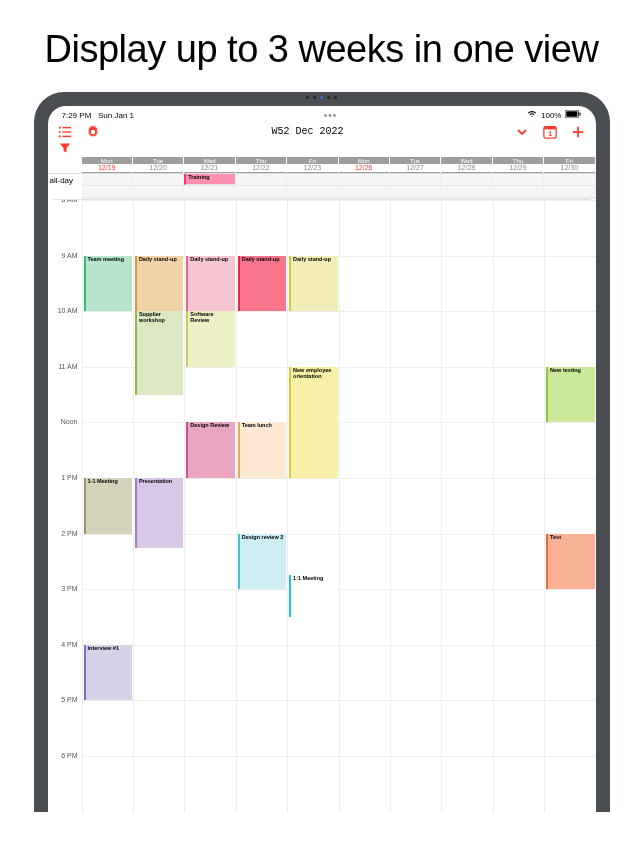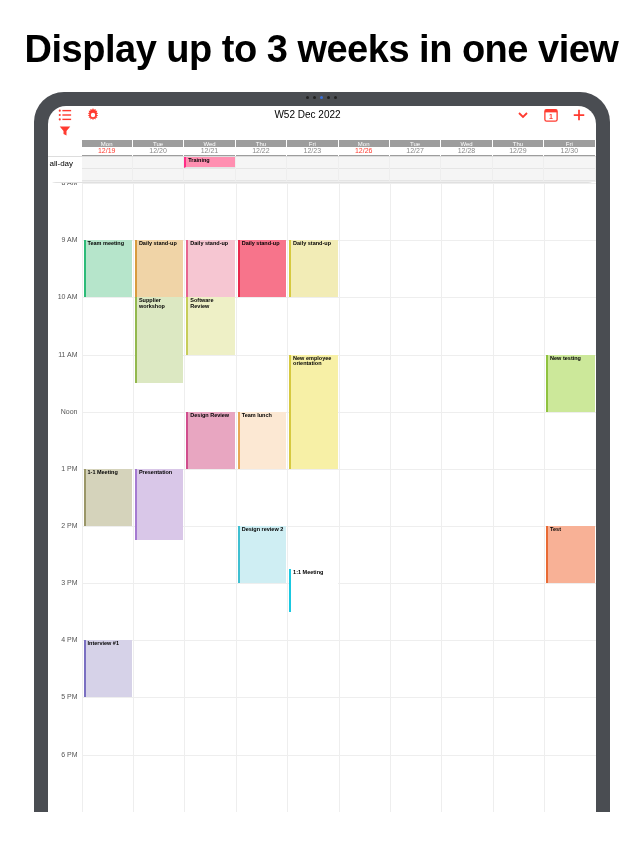--- a/index.html
+++ b/index.html
@@ -6,21 +6,21 @@
   body {
     font-family: -apple-system, Helvetica, Arial, sans-serif;
     background: #fff;
     width: 643px;
     height: 858px;
     overflow: hidden;
   }
   .headline {
     text-align: center;
     font-size: 38px;
-    font-weight: 700;
+    font-weight: 400;
     color: #000;
     line-height: 1.15;
     padding: 28px 24px 20px;
     letter-spacing: -0.5px;
   }
   .device {
     margin: 0 auto;
     width: 576px;
     height: 720px;
     background: #4a4d52;
@@ -49,20 +49,21 @@
   .statusbar {
     display: flex; justify-content: space-between; align-items: center;
     padding: 4px 14px 2px;
     font-size: 8px; color: #000; font-weight: 500;
   }
   .statusbar .ell { font-size: 10px; letter-spacing: 1px; color: #888; }
   .statusbar .right { display:flex; align-items:center; gap:4px; font-size:8px; }
   .toolbar {
     display: flex; align-items: center; justify-content: space-between;
     padding: 2px 10px 2px 10px;
+    font-family: Liberation Mono, monospace;
   }
   .toolbar .left, .toolbar .right { display:flex; gap:14px; align-items:center; }
   .toolbar .title { font-size: 10px; font-weight: 400; color:#000; }
   .tb-icon { width:14px; height:14px; display:flex; align-items:center; justify-content:center; }
   .red { color: #ff3b30; fill:#ff3b30; }
   .filter-row { padding: 0 10px 2px; }
   .day-header-wrap {
     display:grid;
     grid-template-columns: 34px repeat(10, 1fr);
     border-bottom:1px solid #ddd;
@@ -140,20 +141,43 @@
 <div class="device">
   <div class="notch-dots">
     <span></span>
       <span></span>
       <span class="blue"></span>
       <span></span>
       <span></span>
   </div>
   <div class="screen">
 
+    <div class="statusbar">
+      <div>
+        <span>7:29 PM</span>
+        &nbsp;
+        <span>Sun Jan 1</span>
+      </div>
+      <div class="ell">•••</div>
+      <div class="right">
+        <span>
+          <svg width="10" height="8" viewBox="0 0 12 9">
+              <path d="M6 8 L7 7 A1.4 1.4 0 0 0 5 7 Z M3 5 A4 4 0 0 1 9 5 L8 6 A2.6 2.6 0 0 0 4 6 Z M1 3 A7 7 0 0 1 11 3 L10 4 A5.5 5.5 0 0 0 2 4 Z" fill="#000"></path>
+            </svg>
+        </span>
+        <span>100%</span>
+        <span>
+          <svg width="16" height="8" viewBox="0 0 20 10">
+              <rect x="0" y="0" width="17" height="10" rx="2" fill="none" stroke="#000"></rect>
+              <rect x="1.5" y="1.5" width="14" height="7" rx="1" fill="#000"></rect>
+              <rect x="18" y="3" width="1.5" height="4" rx="0.7" fill="#000"></rect>
+            </svg>
+        </span>
+      </div>
+    </div>
 
     <div class="toolbar">
       <div class="left">
         <span class="tb-icon red">
           <svg width="14" height="14" viewBox="0 0 16 16">
               <circle cx="2" cy="3" r="1.2" fill="#ff3b30"></circle>
               <rect x="5" y="2.2" width="10" height="1.6" fill="#ff3b30"></rect>
               <circle cx="2" cy="8" r="1.2" fill="#ff3b30"></circle>
               <rect x="5" y="7.2" width="10" height="1.6" fill="#ff3b30"></rect>
               <circle cx="2" cy="13" r="1.2" fill="#ff3b30"></circle>

